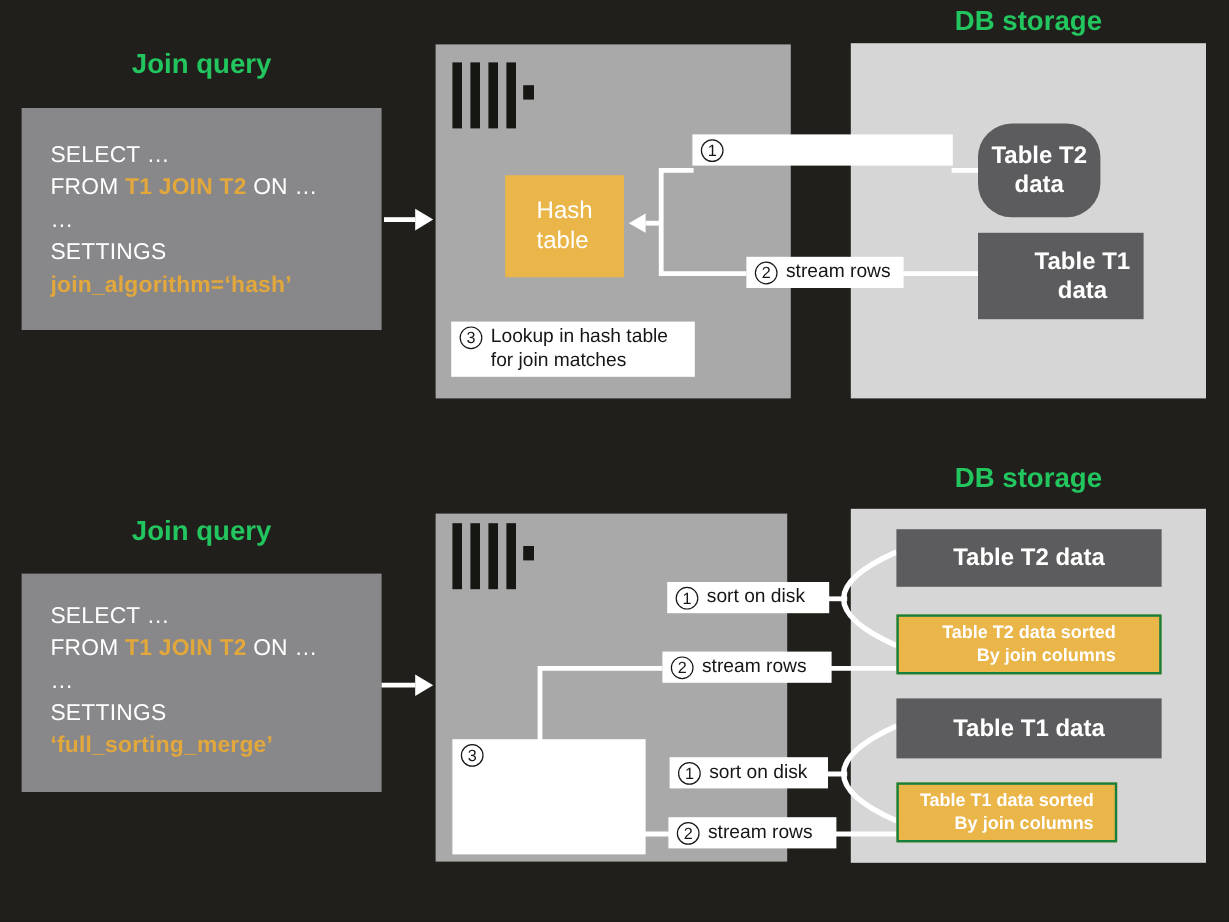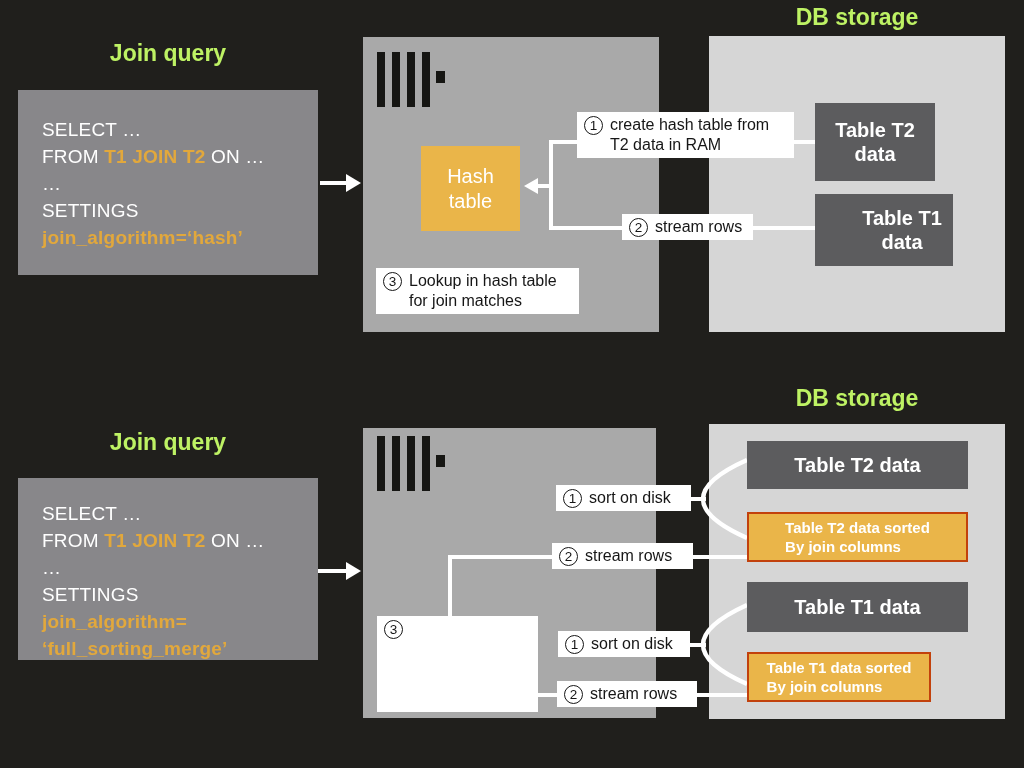--- a/index.html
+++ b/index.html
@@ -13,51 +13,51 @@
   .qbox{position:absolute;background:#88878A;z-index:1;}
   .q-top{left:18px;top:90px;width:300px;height:185px;}
   .q-bot{left:18px;top:478px;width:300px;height:182px;}
   .server{position:absolute;background:#A9A9A9;z-index:1;}
   .s-top{left:363px;top:37px;width:296px;height:295px;}
   .s-bot{left:363px;top:428px;width:293px;height:290px;}
   .dbbox{position:absolute;background:#D6D6D6;z-index:1;}
   .db-top{left:709px;top:36px;width:296px;height:296px;}
   .db-bot{left:709px;top:424px;width:296px;height:295px;}
   
-  .title{position:absolute;z-index:2;color:#bef264;font-size:23px;font-weight:bold;text-align:center;}
+  .title{position:absolute;z-index:2;color:#22c55e;font-size:23px;font-weight:bold;text-align:center;}
   .t-jq-top{left:18px;top:40px;width:300px;}
   .t-db-top{left:709px;top:4px;width:296px;}
   .t-jq-bot{left:18px;top:429px;width:300px;}
   .t-db-bot{left:709px;top:385px;width:296px;}
   
   .code{position:absolute;z-index:2;color:#fff;font-size:19px;line-height:27px;letter-spacing:0.2px;}
   .code-top{left:42px;top:116px;width:270px;}
   .code-bot{left:42px;top:500px;width:270px;}
   .hl{color:#E2A83C;font-weight:bold;}
   
   .logo{position:absolute;z-index:2;width:70px;height:56px;}
   .logo-top{left:377px;top:52px;}
   .logo-bot{left:377px;top:436px;}
   .logo .bar{position:absolute;top:0;width:8px;height:55px;background:#161613;}
   .logo .b1{left:0;}.logo .b2{left:15px;}.logo .b3{left:30px;}.logo .b4{left:45px;}
   .logo .dot{position:absolute;left:59px;top:19px;width:9px;height:12px;background:#161613;}
   
   .hashbox{position:absolute;z-index:4;left:421px;top:146px;width:99px;height:85px;
     background:#EAB549;color:#fff;display:flex;align-items:center;justify-content:center;
-    font-size:20px;line-height:25px;text-align:center;white-space:pre-line;}
+    font-size:20px;line-height:25px;white-space:pre-line;}
   .tablebox{position:absolute;z-index:4;background:#5C5C5E;color:#fff;font-weight:bold;
     display:flex;align-items:center;justify-content:center;text-align:center;
     font-size:20px;line-height:24px;white-space:pre-line;}
-  .tb-t2-top{left:815px;top:103px;width:120px;height:78px;}
+  .tb-t2-top{left:815px;top:103px;width:102px;height:78px;border-radius:28px;}
   .tb-t1-top{left:815px;top:194px;width:102px;height:72px;padding-left:36px;}
   .tb-t2-bot{left:747px;top:441px;width:221px;height:48px;}
   .tb-t1-bot{left:747px;top:582px;width:221px;height:50px;}
-  .sortedbox{position:absolute;z-index:4;background:#EAB549;border:2px solid #c2410c;
+  .sortedbox{position:absolute;z-index:4;background:#EAB549;border:2px solid #15803d;
     color:#fff;font-weight:bold;display:flex;align-items:center;justify-content:center;
-    text-align:left;font-size:15px;line-height:19px;white-space:pre-line;box-sizing:border-box;}
+    text-align:right;font-size:15px;line-height:19px;white-space:pre-line;box-sizing:border-box;}
   .tb-t2s-bot{left:747px;top:512px;width:221px;height:50px;}
   .tb-t1s-bot{left:747px;top:652px;width:184px;height:50px;}
   
   .label{position:absolute;z-index:6;background:#fff;color:#161616;
     display:flex;align-items:flex-start;gap:7px;padding:3px 7px;box-sizing:border-box;
     font-size:16px;line-height:20px;}
   .label .ltext{white-space:pre-line;}
   .num{flex:0 0 auto;width:19px;height:19px;border:1.6px solid #161616;border-radius:50%;
     display:flex;align-items:center;justify-content:center;font-size:13.5px;line-height:1;
     margin-top:1px;box-sizing:border-box;}
@@ -126,22 +126,20 @@
       <div class="bar b2"></div>
       <div class="bar b3"></div>
       <div class="bar b4"></div>
       <div class="dot"></div>
   </div>
   <div class="hashbox"><span>Hash
 table</span></div>
 
   <div class="label l1-top">
     <span class="num">1</span>
-    <span class="ltext">create hash table from
-T2 data in RAM</span>
   </div>
   <div class="label l2-top">
     <span class="num">2</span>
     <span class="ltext">stream rows</span>
   </div>
   <div class="label l3-top">
     <span class="num">3</span>
     <span class="ltext">Lookup in hash table
 for join matches</span>
   </div>
@@ -154,21 +152,20 @@
 data</div>
 
   <div class="title t-jq-bot">Join query</div>
 
   <div class="qbox q-bot"></div>
   <div class="code code-bot">
     <div>SELECT …</div>
     <div><span>FROM </span><span class="hl">T1 JOIN T2</span><span> ON …</span></div>
     <div>…</div>
     <div>SETTINGS</div>
-    <div class="hl">join_algorithm=</div>
     <div class="hl">‘full_sorting_merge’</div>
   </div>
 
   <div class="server s-bot"></div>
   <div class="logo logo-bot">
     <div class="bar b1"></div>
       <div class="bar b2"></div>
       <div class="bar b3"></div>
       <div class="bar b4"></div>
       <div class="dot"></div>

